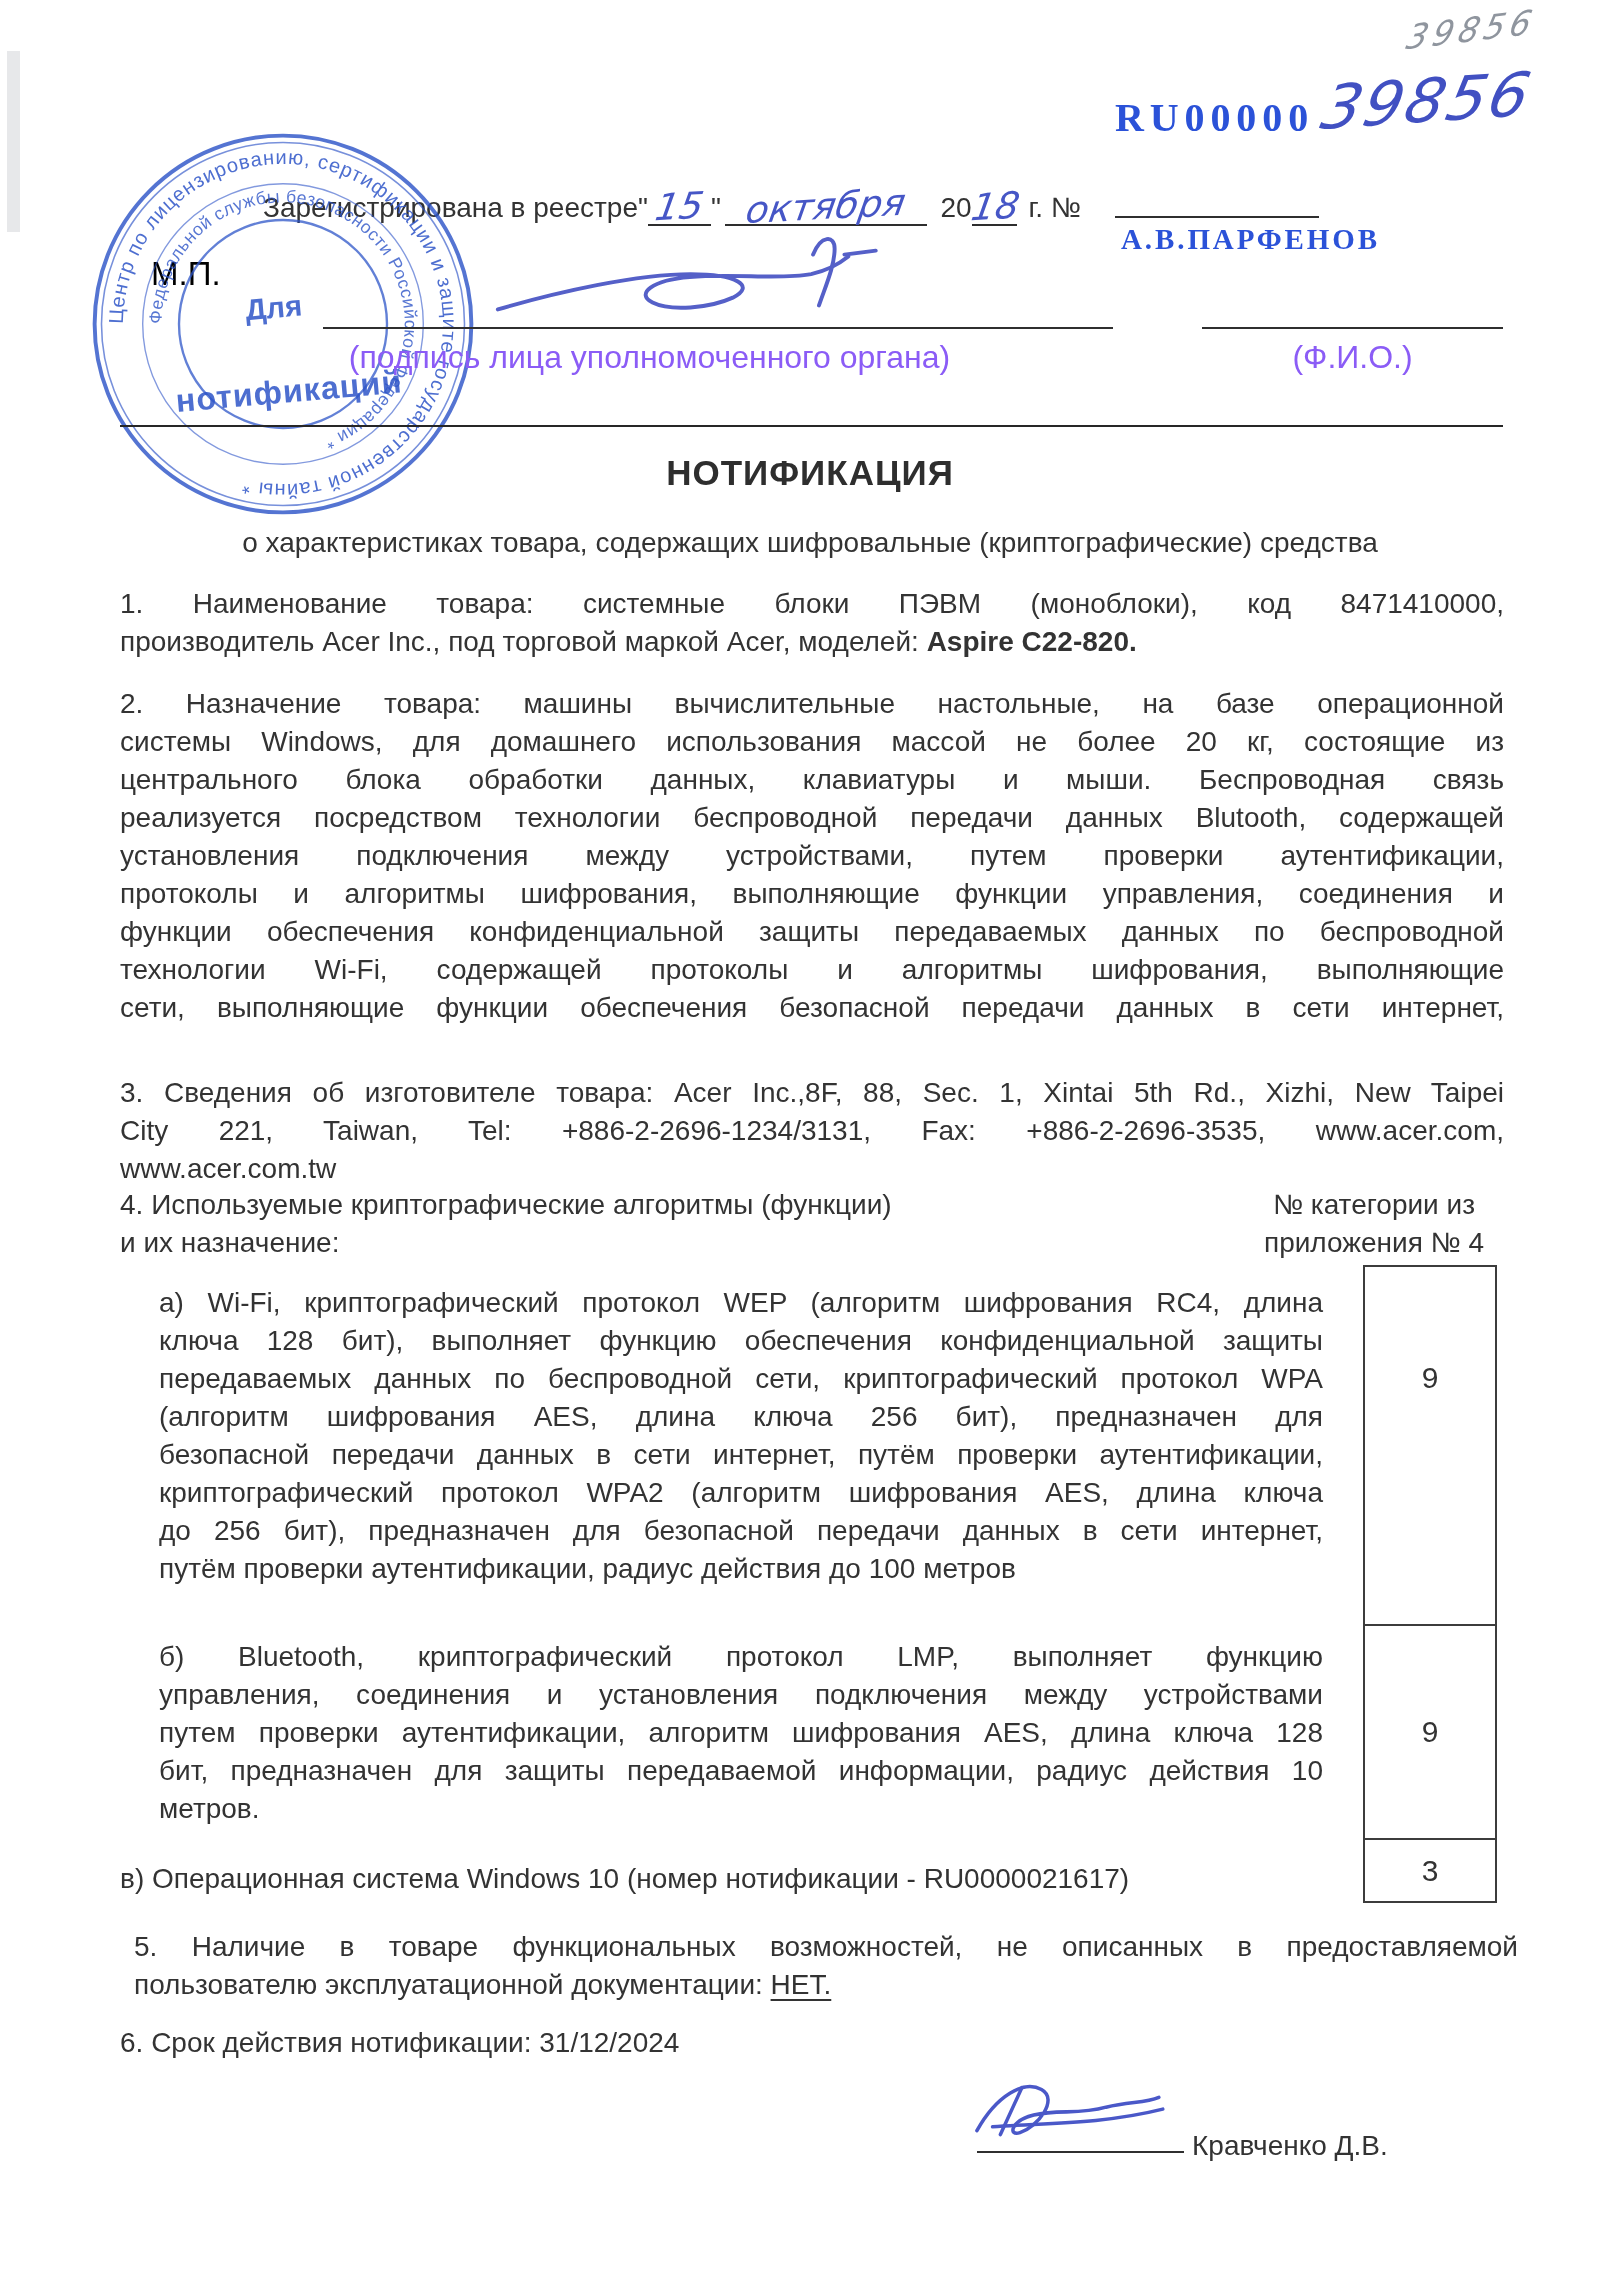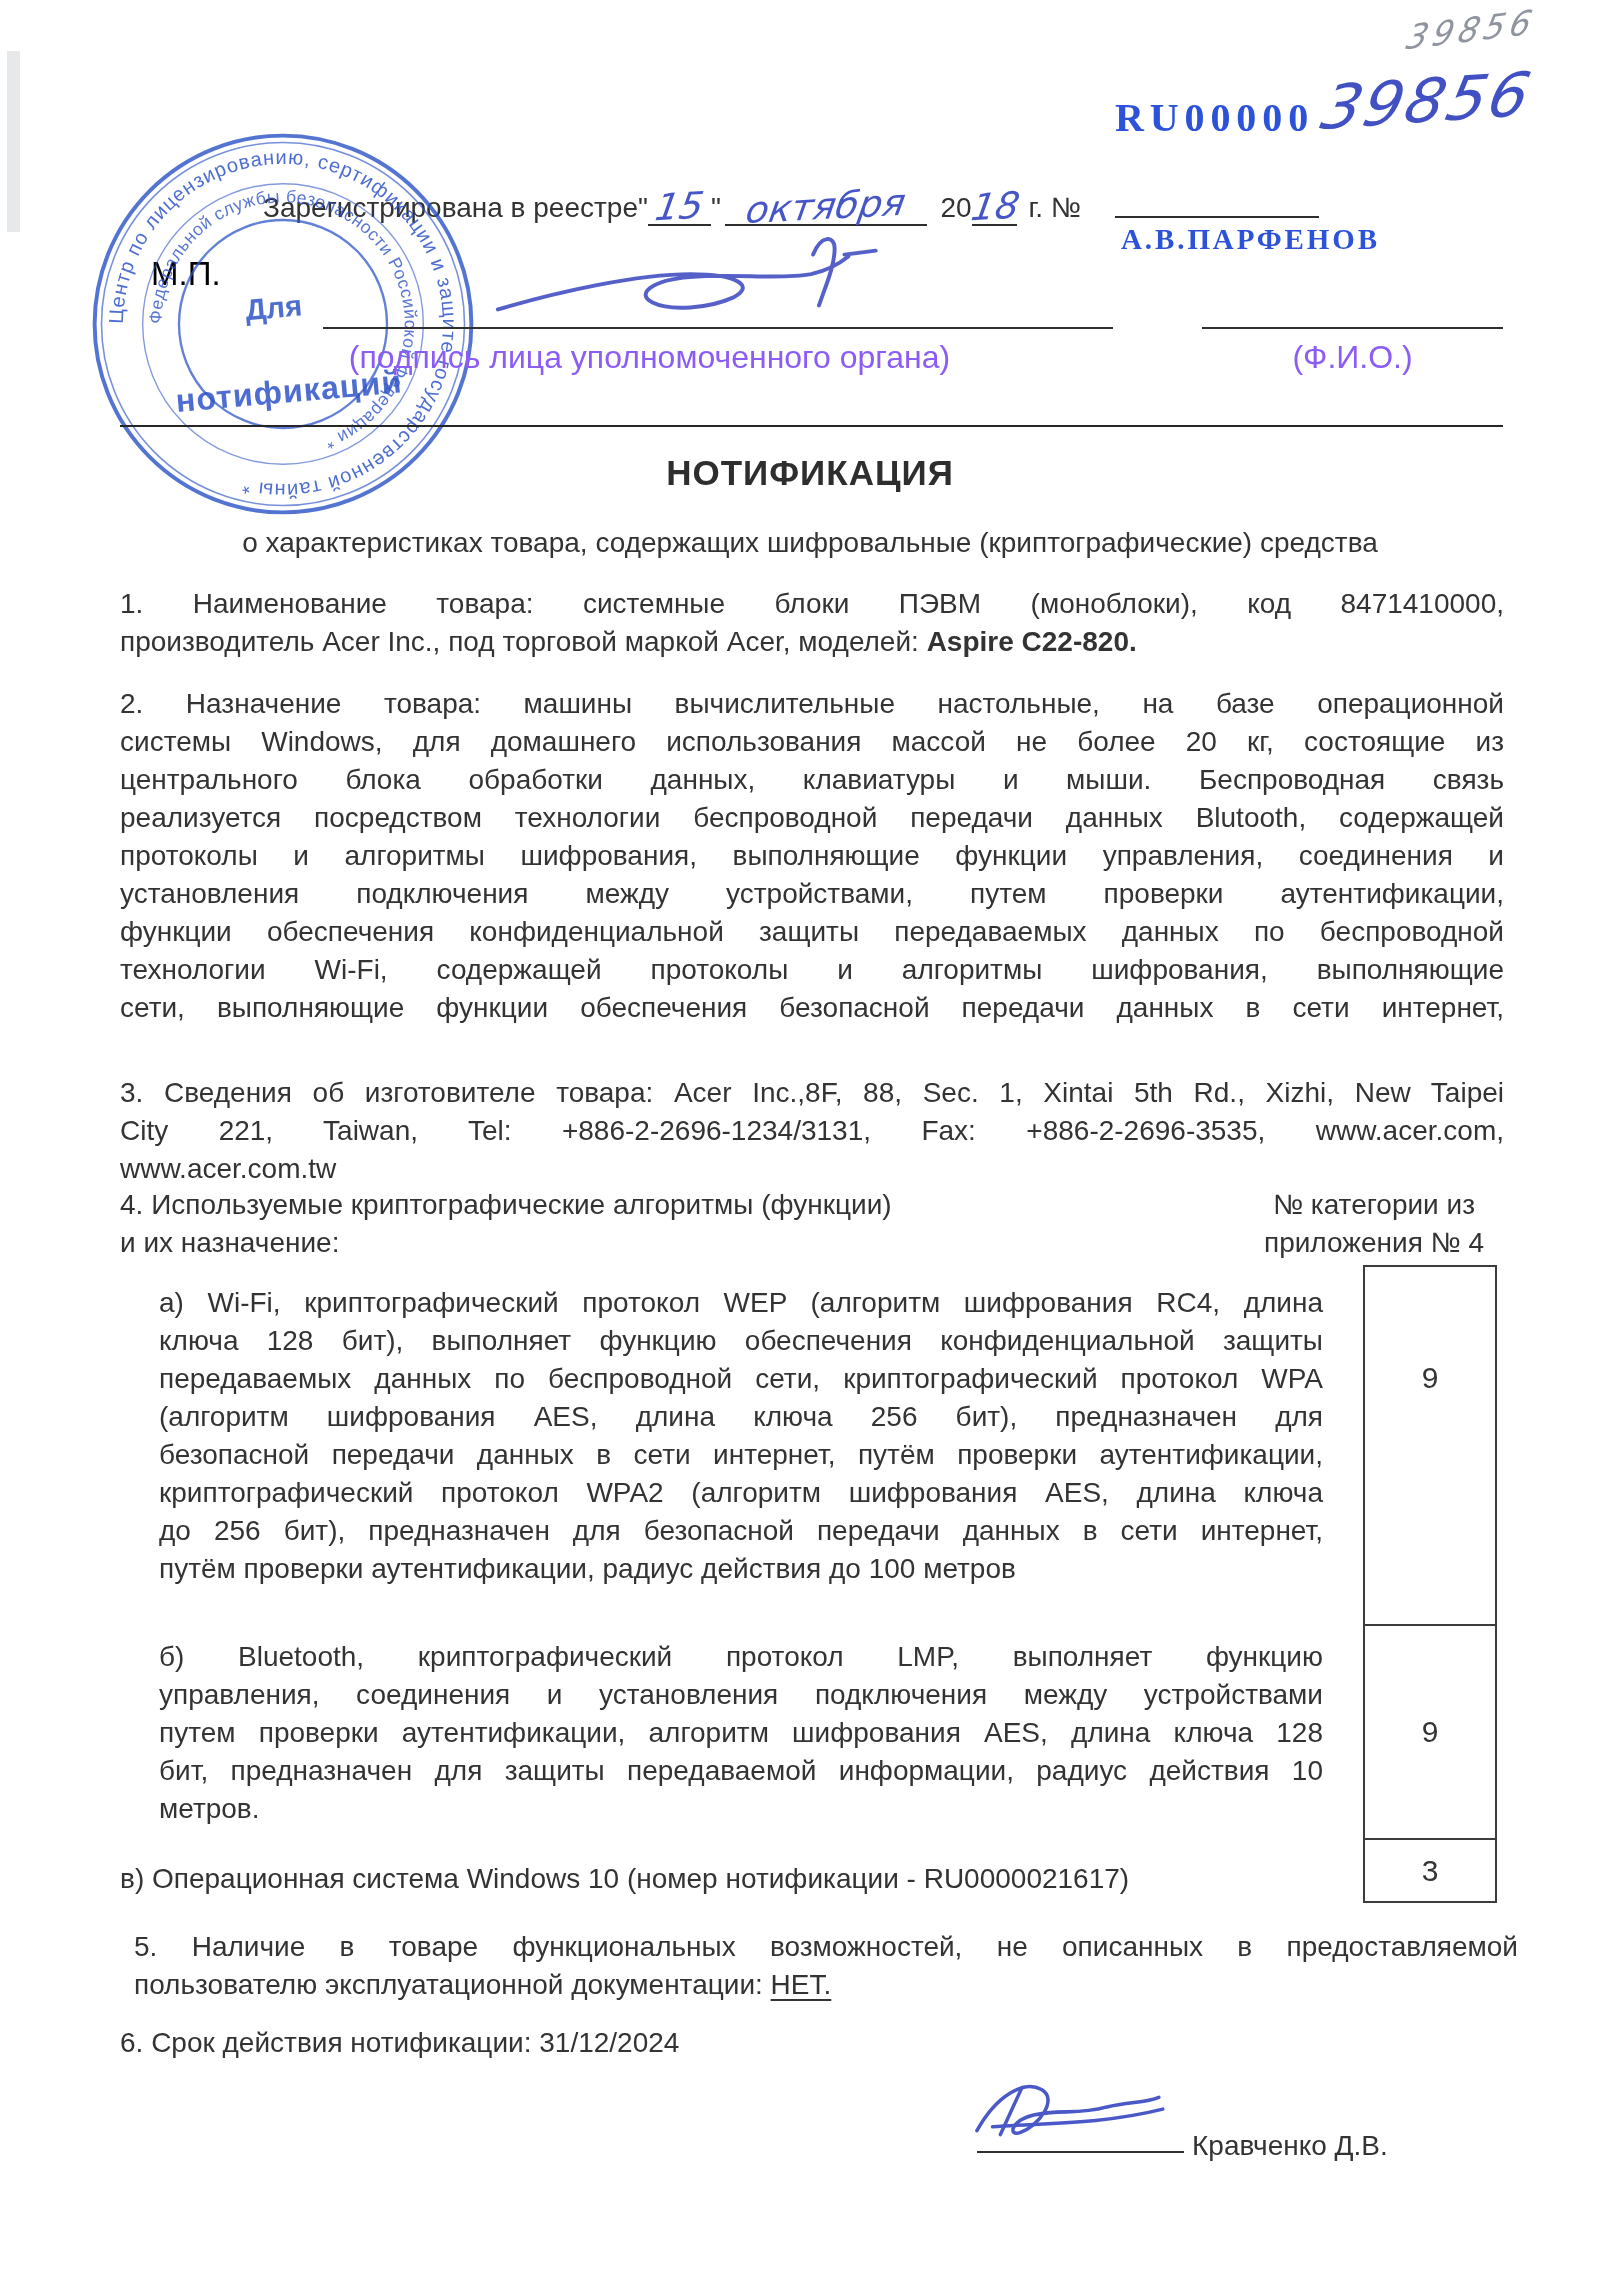--- a/index.html
+++ b/index.html
@@ -101,22 +101,22 @@
   <div class="abs" style="left:120px;top:585px;width:1384px;">
       <div class="ln jus">1. Наименование товара: системные блоки ПЭВМ (моноблоки), код 8471410000,</div>
       <div class="ln"><span>производитель Acer Inc., под торговой маркой Acer, моделей: </span><span style="font-weight: bold;">Aspire C22-820.</span></div>
     </div>
 
   <div class="abs" style="left:120px;top:685px;width:1384px;">
       <div class="ln jus">2. Назначение товара: машины вычислительные настольные, на базе операционной</div>
       <div class="ln jus">системы Windows, для домашнего использования массой не более 20 кг, состоящие из</div>
       <div class="ln jus">центрального блока обработки данных, клавиатуры и мыши. Беспроводная связь</div>
       <div class="ln jus">реализуется посредством технологии беспроводной передачи данных Blutooth, содержащей</div>
+      <div class="ln jus">установления подключения между устройствами, путем проверки аутентификации,</div>
       <div class="ln jus">протоколы и алгоритмы шифрования, выполняющие функции управления, соединения и</div>
-      <div class="ln jus">установления подключения между устройствами, путем проверки аутентификации,</div>
       <div class="ln jus">функции обеспечения конфиденциальной защиты передаваемых данных по беспроводной</div>
       <div class="ln jus">технологии Wi-Fi, содержащей протоколы и алгоритмы шифрования, выполняющие</div>
       <div class="ln jus">сети, выполняющие функции обеспечения безопасной передачи данных в сети интернет,</div>
     </div>
 
   <div class="abs" style="left:120px;top:1074px;width:1384px;">
       <div class="ln jus">3. Сведения об изготовителе товара: Acer Inc.,8F, 88, Sec. 1, Xintai 5th Rd., Xizhi, New Taipei</div>
       <div class="ln jus">City 221, Taiwan, Tel: +886-2-2696-1234/3131, Fax: +886-2-2696-3535, www.acer.com,</div>
       <div class="ln">www.acer.com.tw</div>
     </div>

